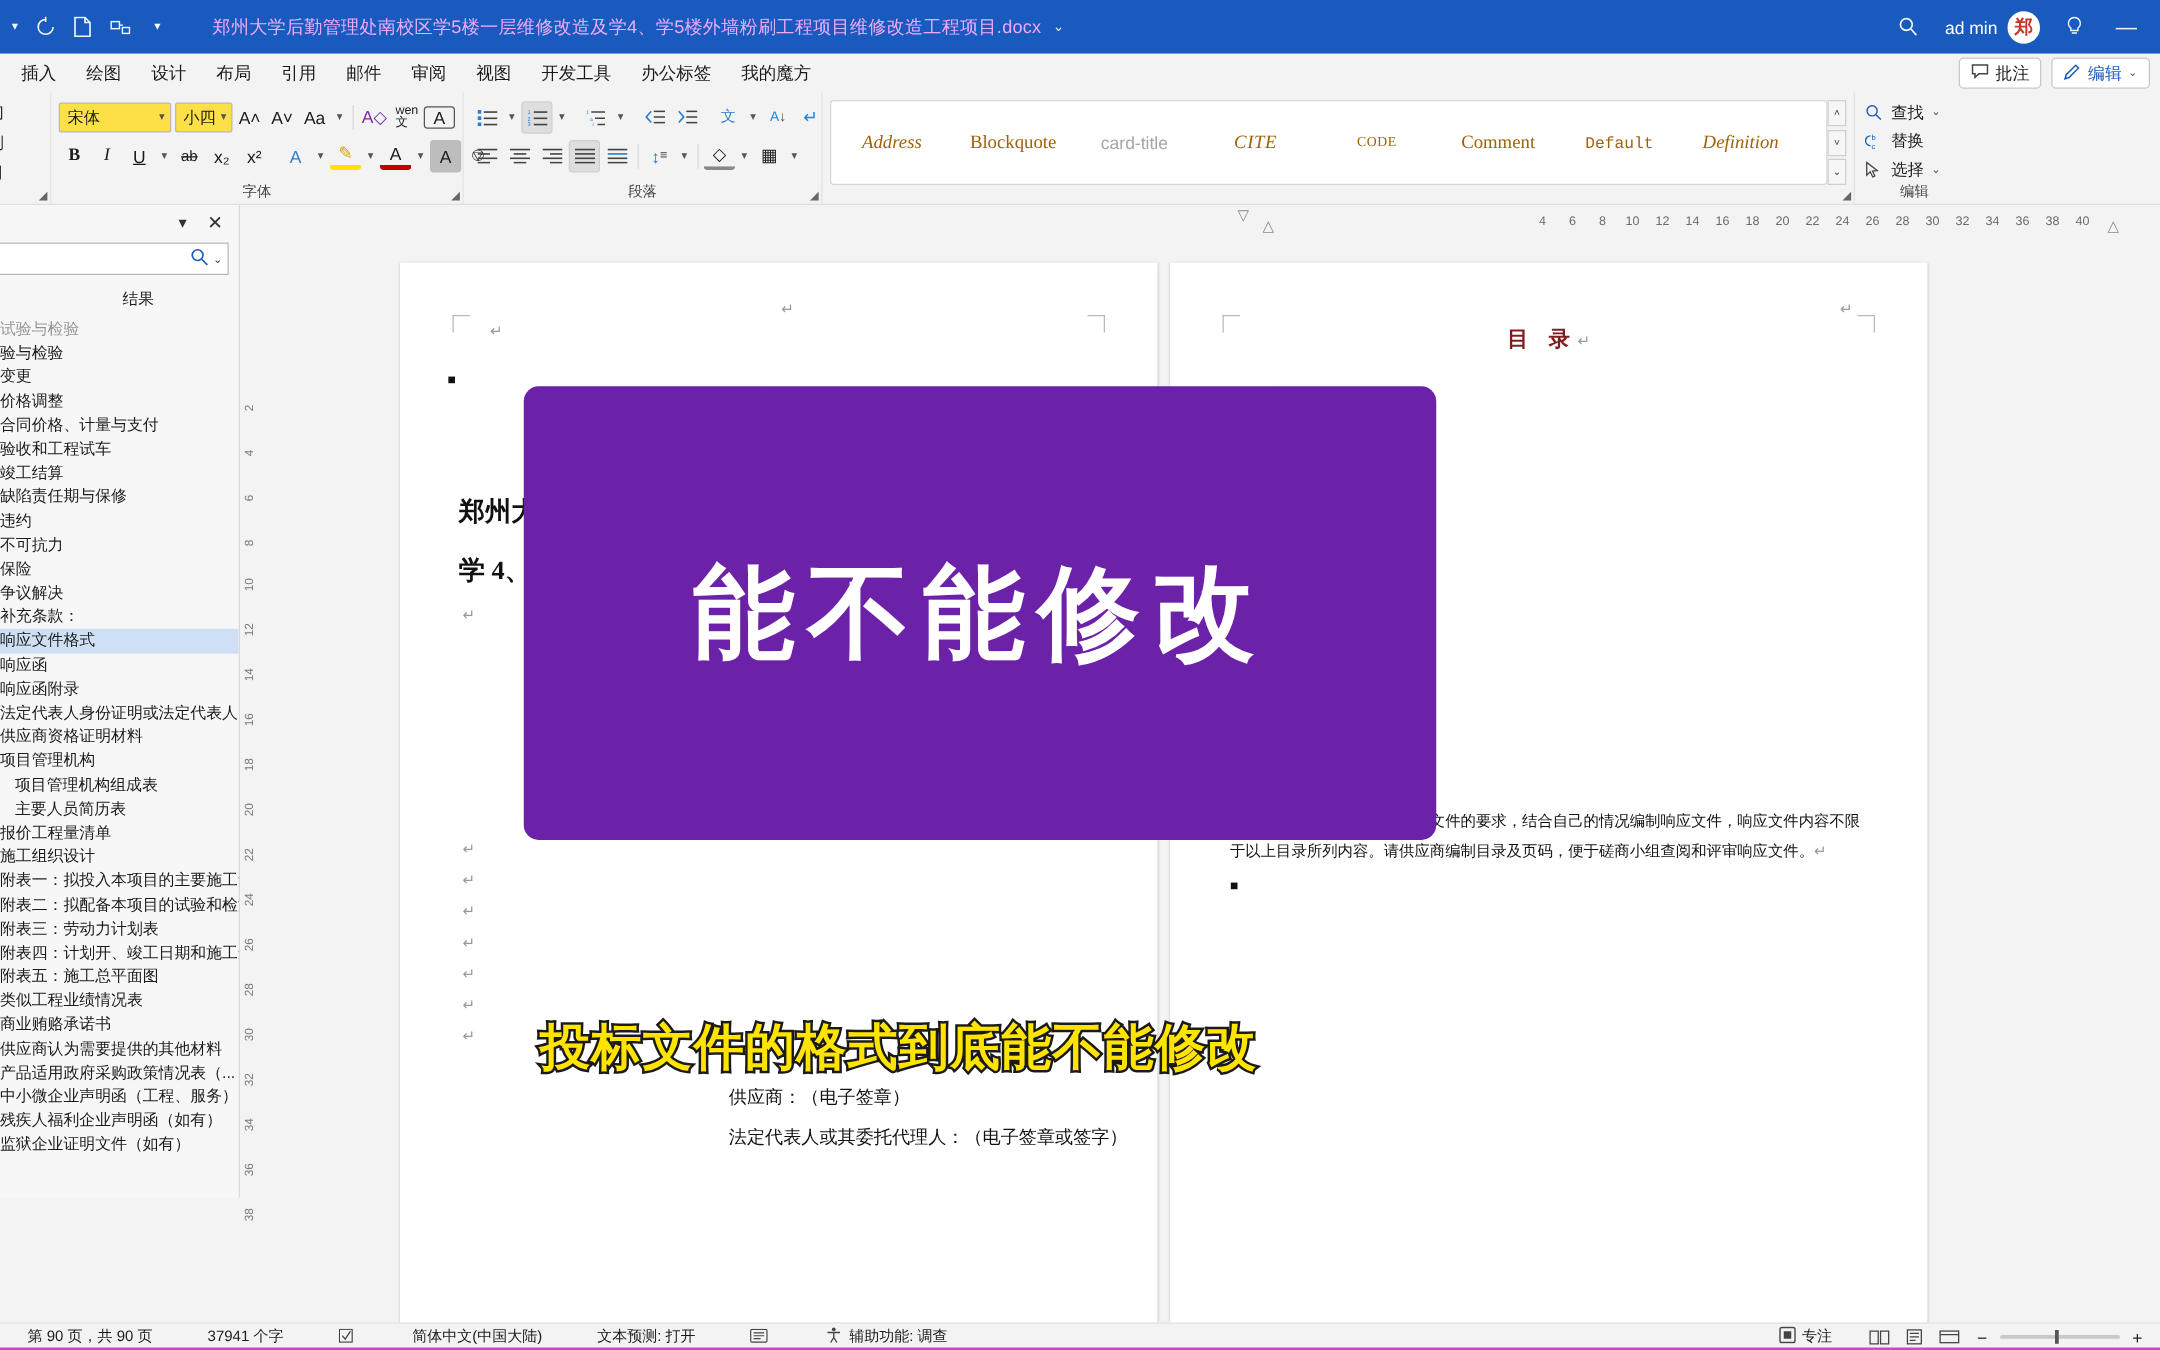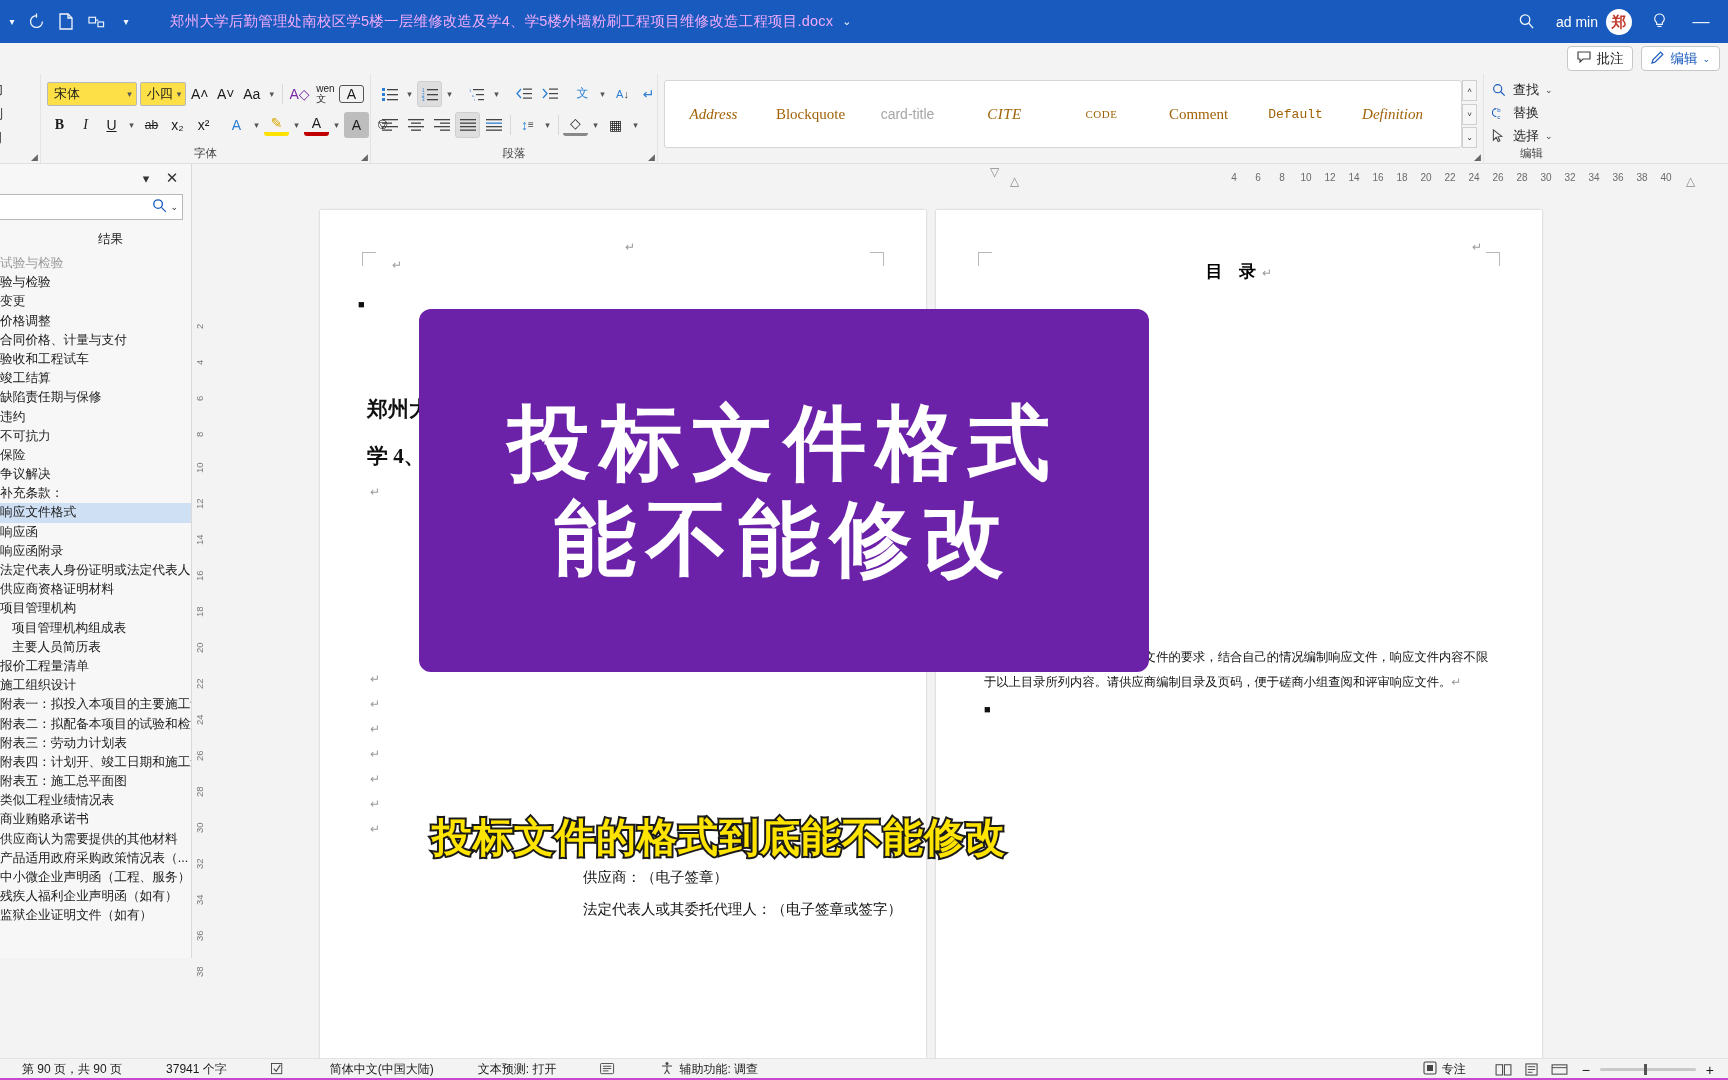--- a/index.html
+++ b/index.html
@@ -183,21 +183,21 @@
   .pg-corner.tr { border-right: 1px solid #b9b9b9; border-top: 1px solid #b9b9b9; }
   .pilcrow { color: #9a9a9a; font-size: 12px; font-family: "Liberation Serif", serif; }
 
   .doc-title-zh {
     font-family: "Liberation Serif", "DejaVu Serif", serif; font-size: 21px;
     font-weight: bold; color: #111; white-space: nowrap;
   }
   .doc-line { font-family: "Liberation Serif", serif; font-size: 14.5px; color: #111; white-space: nowrap; }
   .doc-small { font-family: "Liberation Sans", sans-serif; font-size: 12.3px; color: #111; }
   .toc-title { font-family: "Liberation Serif", serif; font-size: 17px; font-weight: bold;
-    letter-spacing: 6px; color: #000000; }
+    letter-spacing: 6px; color: #7f1d1d; }
   .hl { background: #ffec3d; }
 
   
   .overlay-card {
     position: absolute; left: 419px; top: 309px; width: 730px; height: 363px;
     background: #6b21a8; border-radius: 12px; z-index: 40;
     display: flex; flex-direction: column; align-items: center; justify-content: center;
     gap: 4px;
   }
   .ov-line {
@@ -279,20 +279,33 @@
         <svg width="15" height="17" viewBox="0 0 14 18">
             <path d="M7 1 A5 5 0 0 1 10 10 L10 12 L4 12 L4 10 A5 5 0 0 1 7 1 Z" fill="none" stroke="#fff" stroke-width="1.2"></path>
             <path d="M4.8 14.2 h4.4" stroke="#fff" stroke-width="1.2"></path>
           </svg>
       </div>
       <div class="tb-ico tb-min">—</div>
     </div>
   </div>
 
   <div class="tabsrow">
+    <div class="tabs-wrap">
+      <div class="tab">插入</div>
+      <div class="tab">绘图</div>
+      <div class="tab">设计</div>
+      <div class="tab">布局</div>
+      <div class="tab">引用</div>
+      <div class="tab">邮件</div>
+      <div class="tab">审阅</div>
+      <div class="tab">视图</div>
+      <div class="tab">开发工具</div>
+      <div class="tab">办公标签</div>
+      <div class="tab">我的魔方</div>
+    </div>
     <div class="right-actions">
       <div class="btn-outline">
         <span>
           <svg width="14" height="12" viewBox="0 0 14 12">
               <path d="M1 1 h12 v7 h-7 l-3 3 v-3 h-2 z" fill="none" stroke="#444" stroke-width="1.2"></path>
             </svg>
         </span>
         <span>批注</span>
       </div>
       <div class="btn-outline blue">
@@ -692,21 +705,20 @@
       </div>
 
       <div class="doc-small" style="position:absolute;left:48px;right:18px;top:436px;line-height:23px">注：请供应商根据竞争性磋商文件的要求，结合自己的情况编制响应文件，响应文件内容不限</div>
       <div style="position:absolute;left:48px;right:18px;top:459px;line-height:23px;white-space:nowrap">
         <span class="doc-small">于以上目录所列内容。请供应商编制目录及页码，便于磋商小组查阅和评审响应文件。</span><span class="pilcrow">↵</span>
       </div>
       <span style="position:absolute;left:48px;top:493px;font-size:11px;color:#111">■</span>
     </div>
 
     <div class="overlay-card" style="left:227px;top:145px">
-      <div class="ov-line">投标文件格式</div>
       <div class="ov-line">能不能修改</div>
     </div>
 
     <div class="caption" style="left:240px;top:646px">投标文件的格式到底能不能修改</div>
 
   </div>
 
   <div class="statusbar">
     <div class="sb-item">第 90 页，共 90 页</div>
     <div class="sb-item">37941 个字</div>

